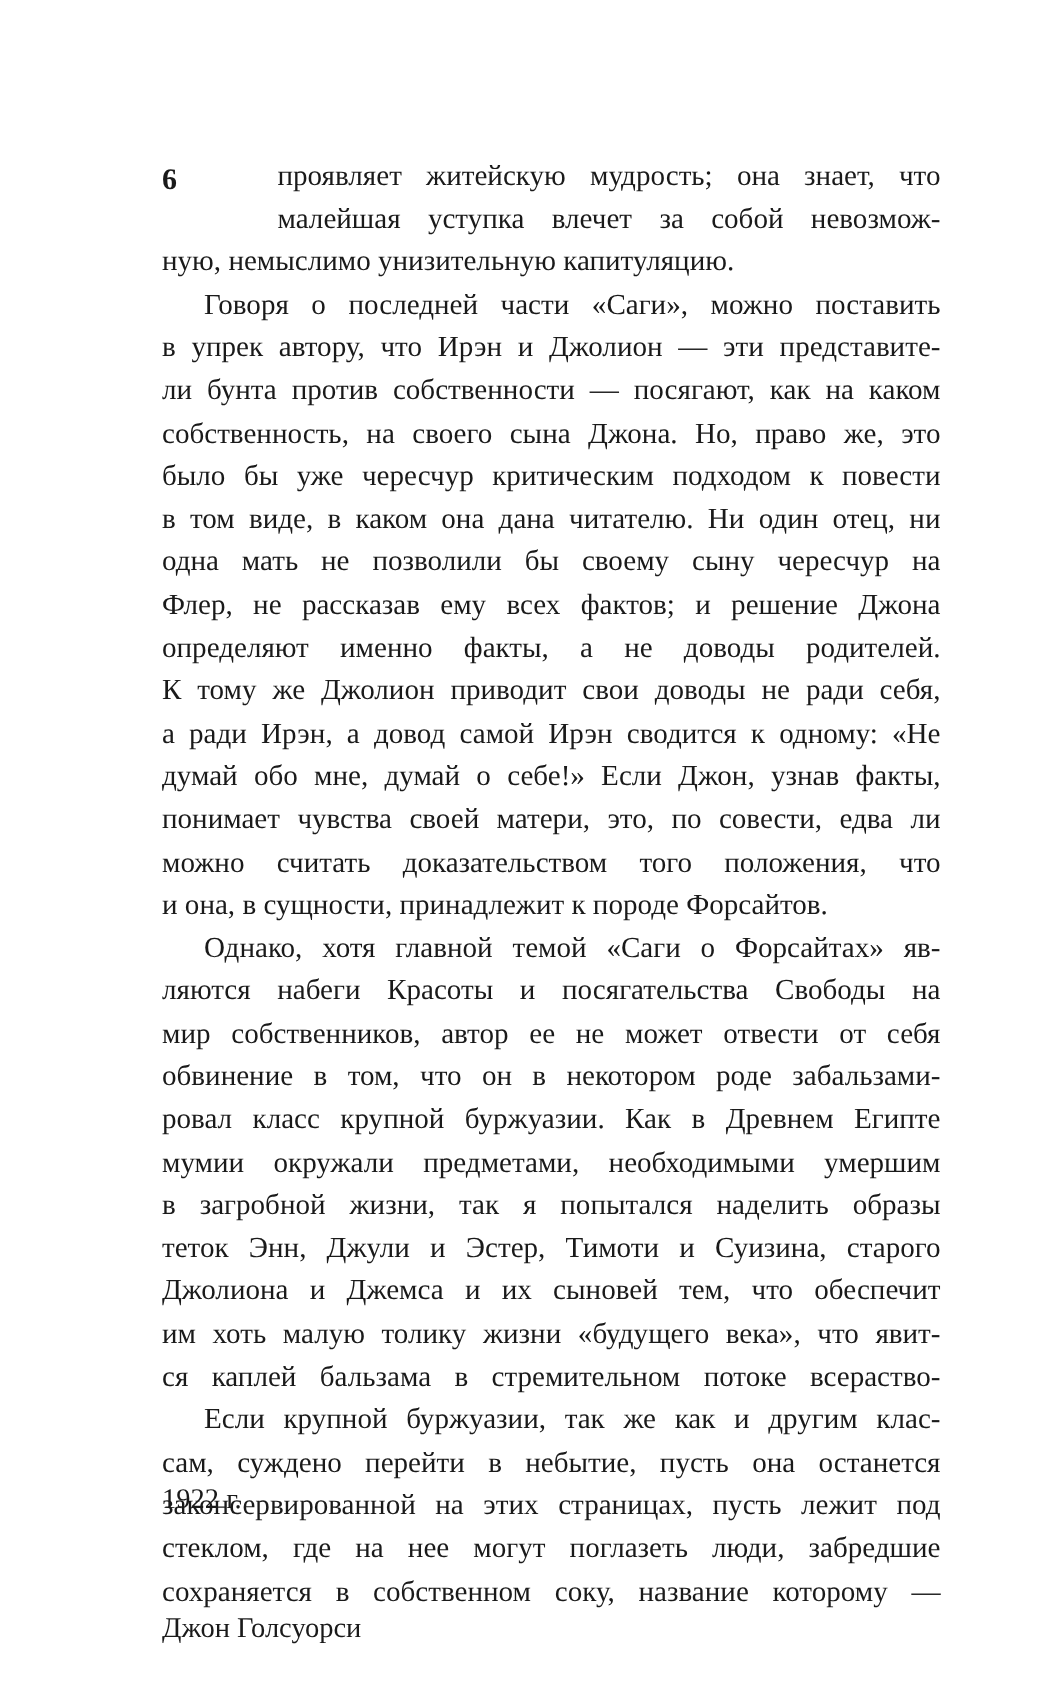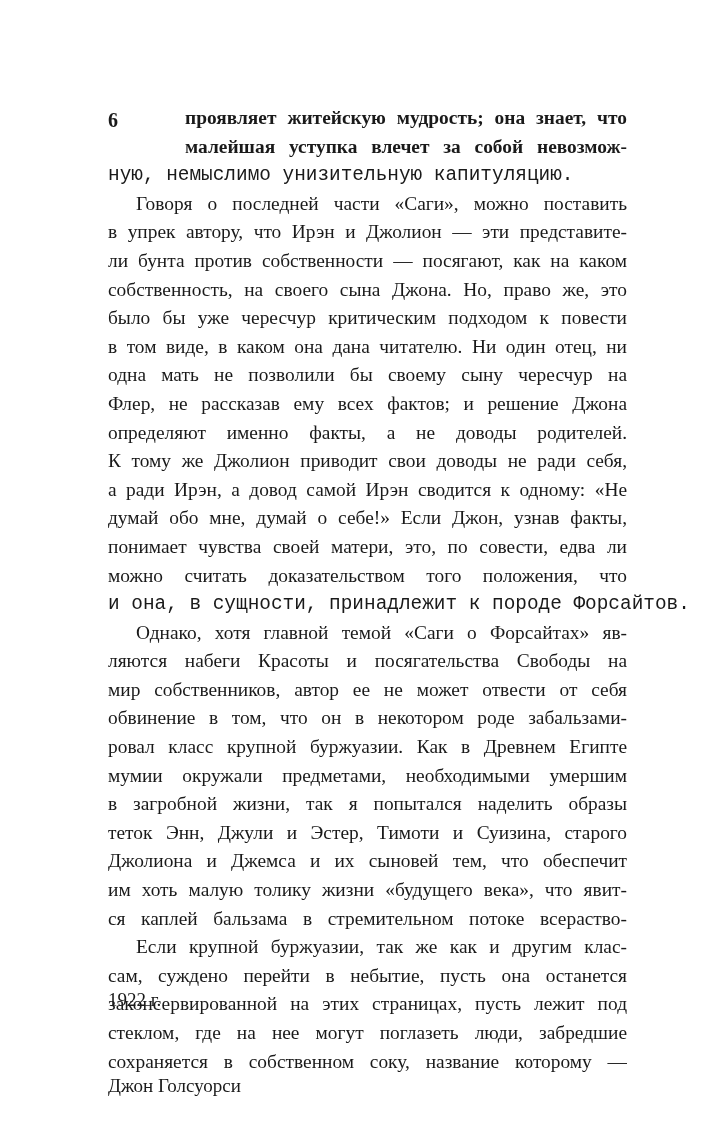--- a/index.html
+++ b/index.html
@@ -41,30 +41,28 @@
     white-space: pre;
     text-align: justify;
     text-align-last: justify;
     display: block;
     height: 28.6px;
   }
   
   .ln.flush {
     text-align: left;
     text-align-last: left;
-    font-family: Liberation Mono, monospace;
   }
   
   .ln.indent {
     text-indent: 28px;
   }
   
   .ln.after-folio {
     text-indent: 77px;
-    font-weight: bold;
   }
   .sig {
     position: absolute;
     left: 108px;
     width: 519px;
     text-align: left;
     font-size: 19px;
     line-height: 28.6px;
   }
   .sig-year { top: 986px; }

